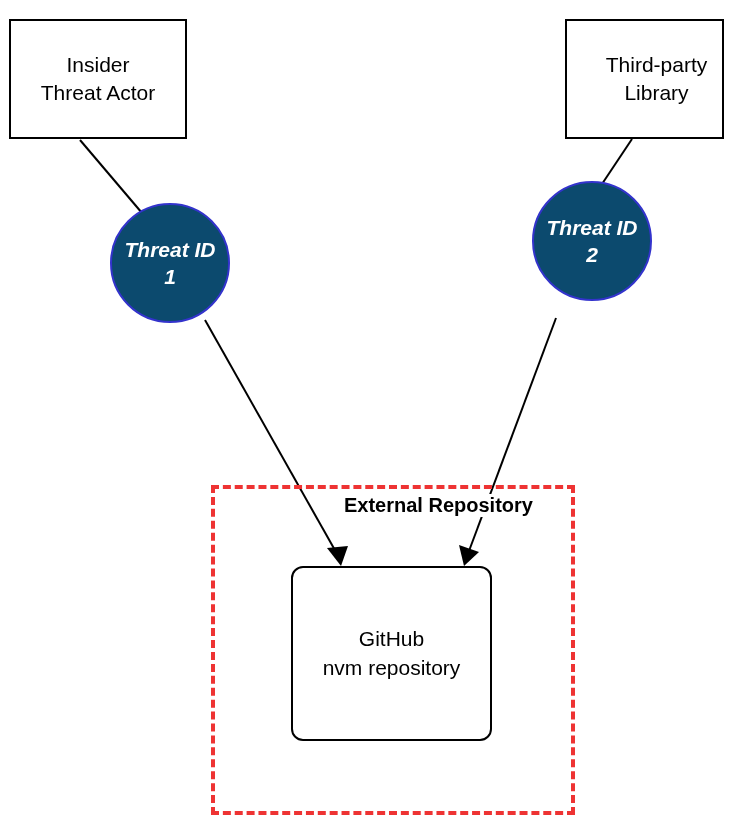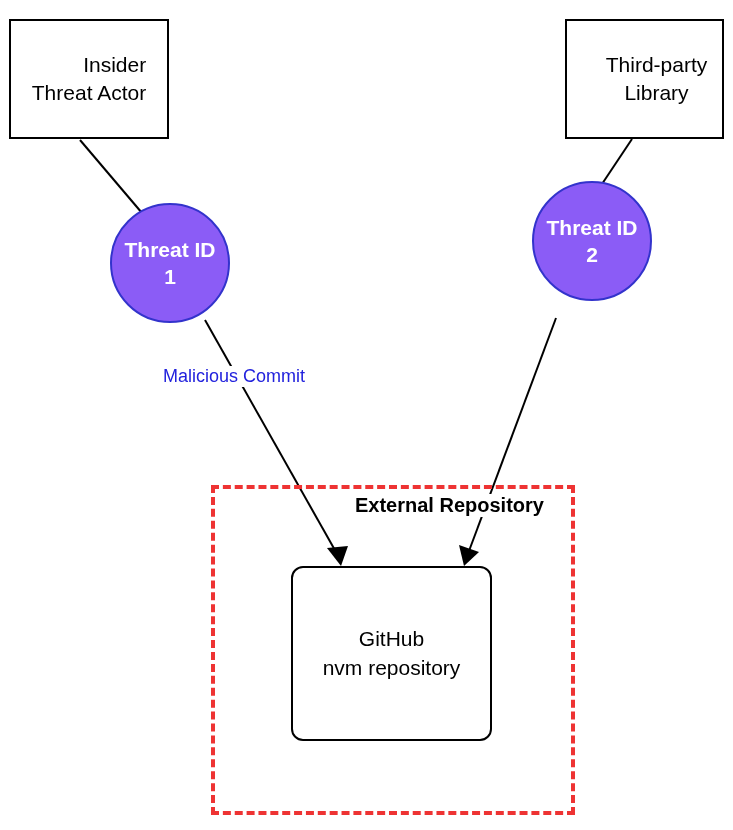--- a/index.html
+++ b/index.html
@@ -35,31 +35,32 @@
     text-align: center;
     color: #000000;
     font-size: 21px;
     line-height: 1.35;
     white-space: pre-line;
   }
   .node-circle {
     position: absolute;
     box-sizing: border-box;
     border: 2px solid #3333cc;
-    background: #8b5cf6;
+    background: #0c4a6e;
     border-radius: 50%;
     display: flex;
     align-items: center;
     justify-content: center;
     text-align: center;
     color: #ffffff;
     font-size: 21px;
     font-weight: bold;
     line-height: 1.3;
     white-space: pre-line;
+    font-style: italic;
   }
   .cluster {
     position: absolute;
     box-sizing: border-box;
     border: 4px dashed #ee3333;
     background: transparent;
   }
   .cluster-label {
     position: absolute;
     color: #000000;
@@ -90,33 +91,32 @@
     <line x1="632" y1="139" x2="598" y2="190" stroke="#000000" stroke-width="2"></line>
 
     <line x1="205" y1="320" x2="336" y2="552" stroke="#000000" stroke-width="2"></line>
     <polygon points="341,566 327,548 348,546" fill="#000000"></polygon>
 
     <line x1="556" y1="318" x2="469" y2="551" stroke="#000000" stroke-width="2"></line>
     <polygon points="464,566 459,545 479,552" fill="#000000"></polygon>
   </svg>
 
   <div class="cluster" style="left:211px; top:485px; width:364px; height:330px;"></div>
-  <div class="cluster-label" style="left:352px; top:494px;">External Repository</div>
+  <div class="cluster-label" style="left:341px; top:494px;">External Repository</div>
 
-  <div class="node-box" style="left:9px; top:19px; width:160px; height:120px;text-align:right;">Insider
+  <div class="node-box" style="left:9px; top:19px; width:178px; height:120px;">Insider
 Threat Actor</div>
 
   <div class="node-box" style="left:565px; top:19px; width:159px; height:120px;padding-left:24px;">Third-party
 Library</div>
 
   <div class="node-circle" style="left:110px; top:203px; width:120px; height:120px;">Threat ID
 1</div>
 
   <div class="node-circle" style="left:532px; top:181px; width:120px; height:120px;">Threat ID
 2</div>
 
   <div class="node-box" style="left:291px; top:566px; width:201px; height:175px;border-radius:12px;">GitHub
 nvm repository</div>
 
-  <div class="edge-label" style="left:161px; top:366px;">Malicious Commit</div>
 
 
 </div>
 
 </body></html>

